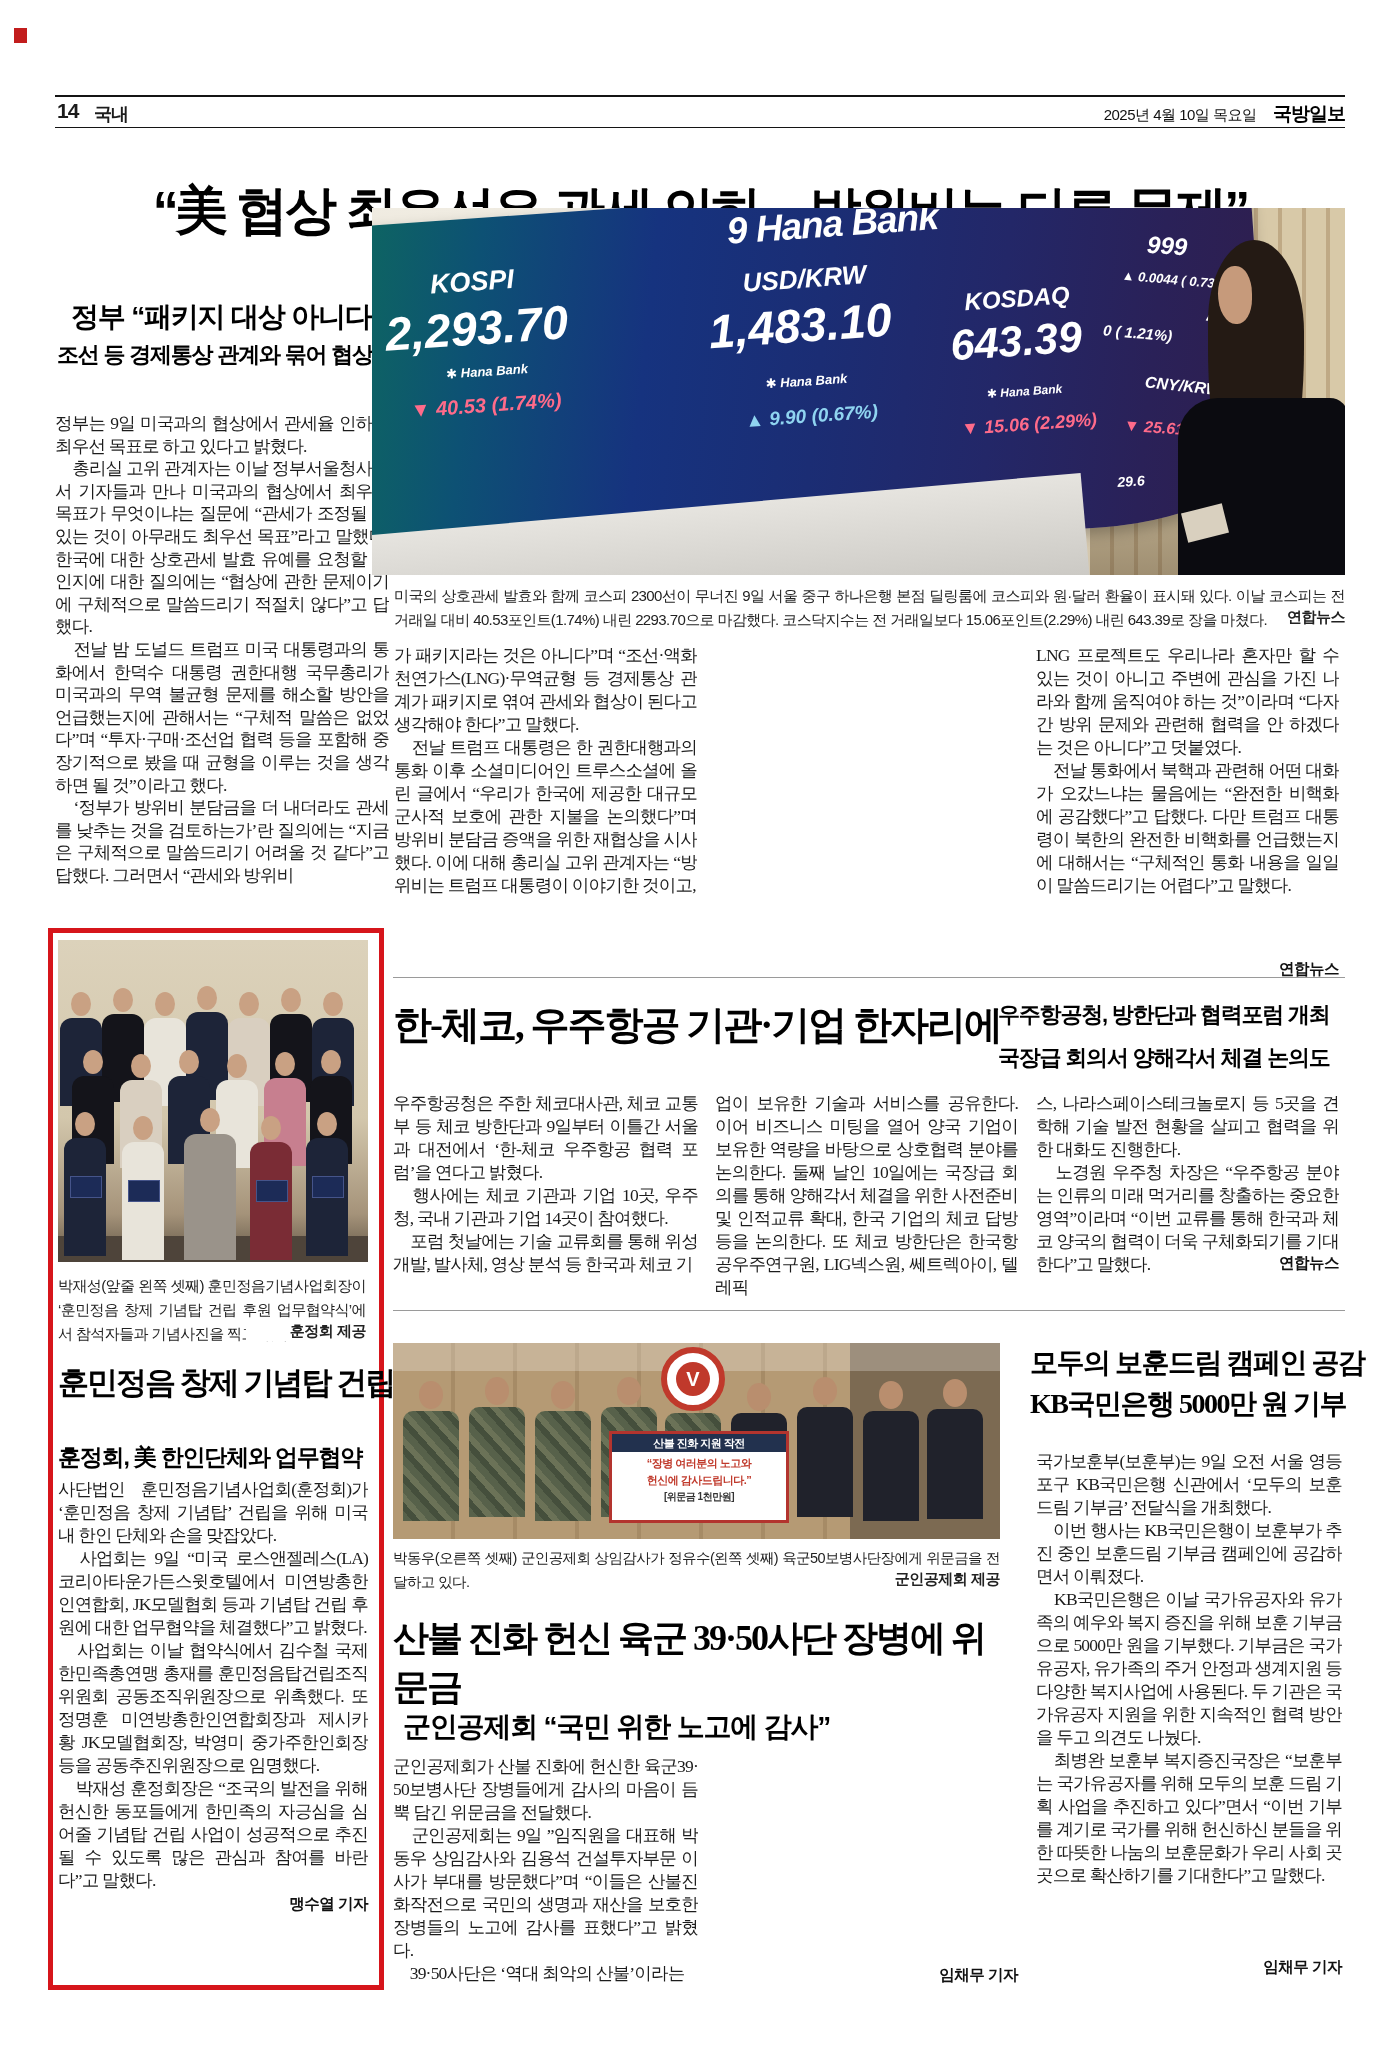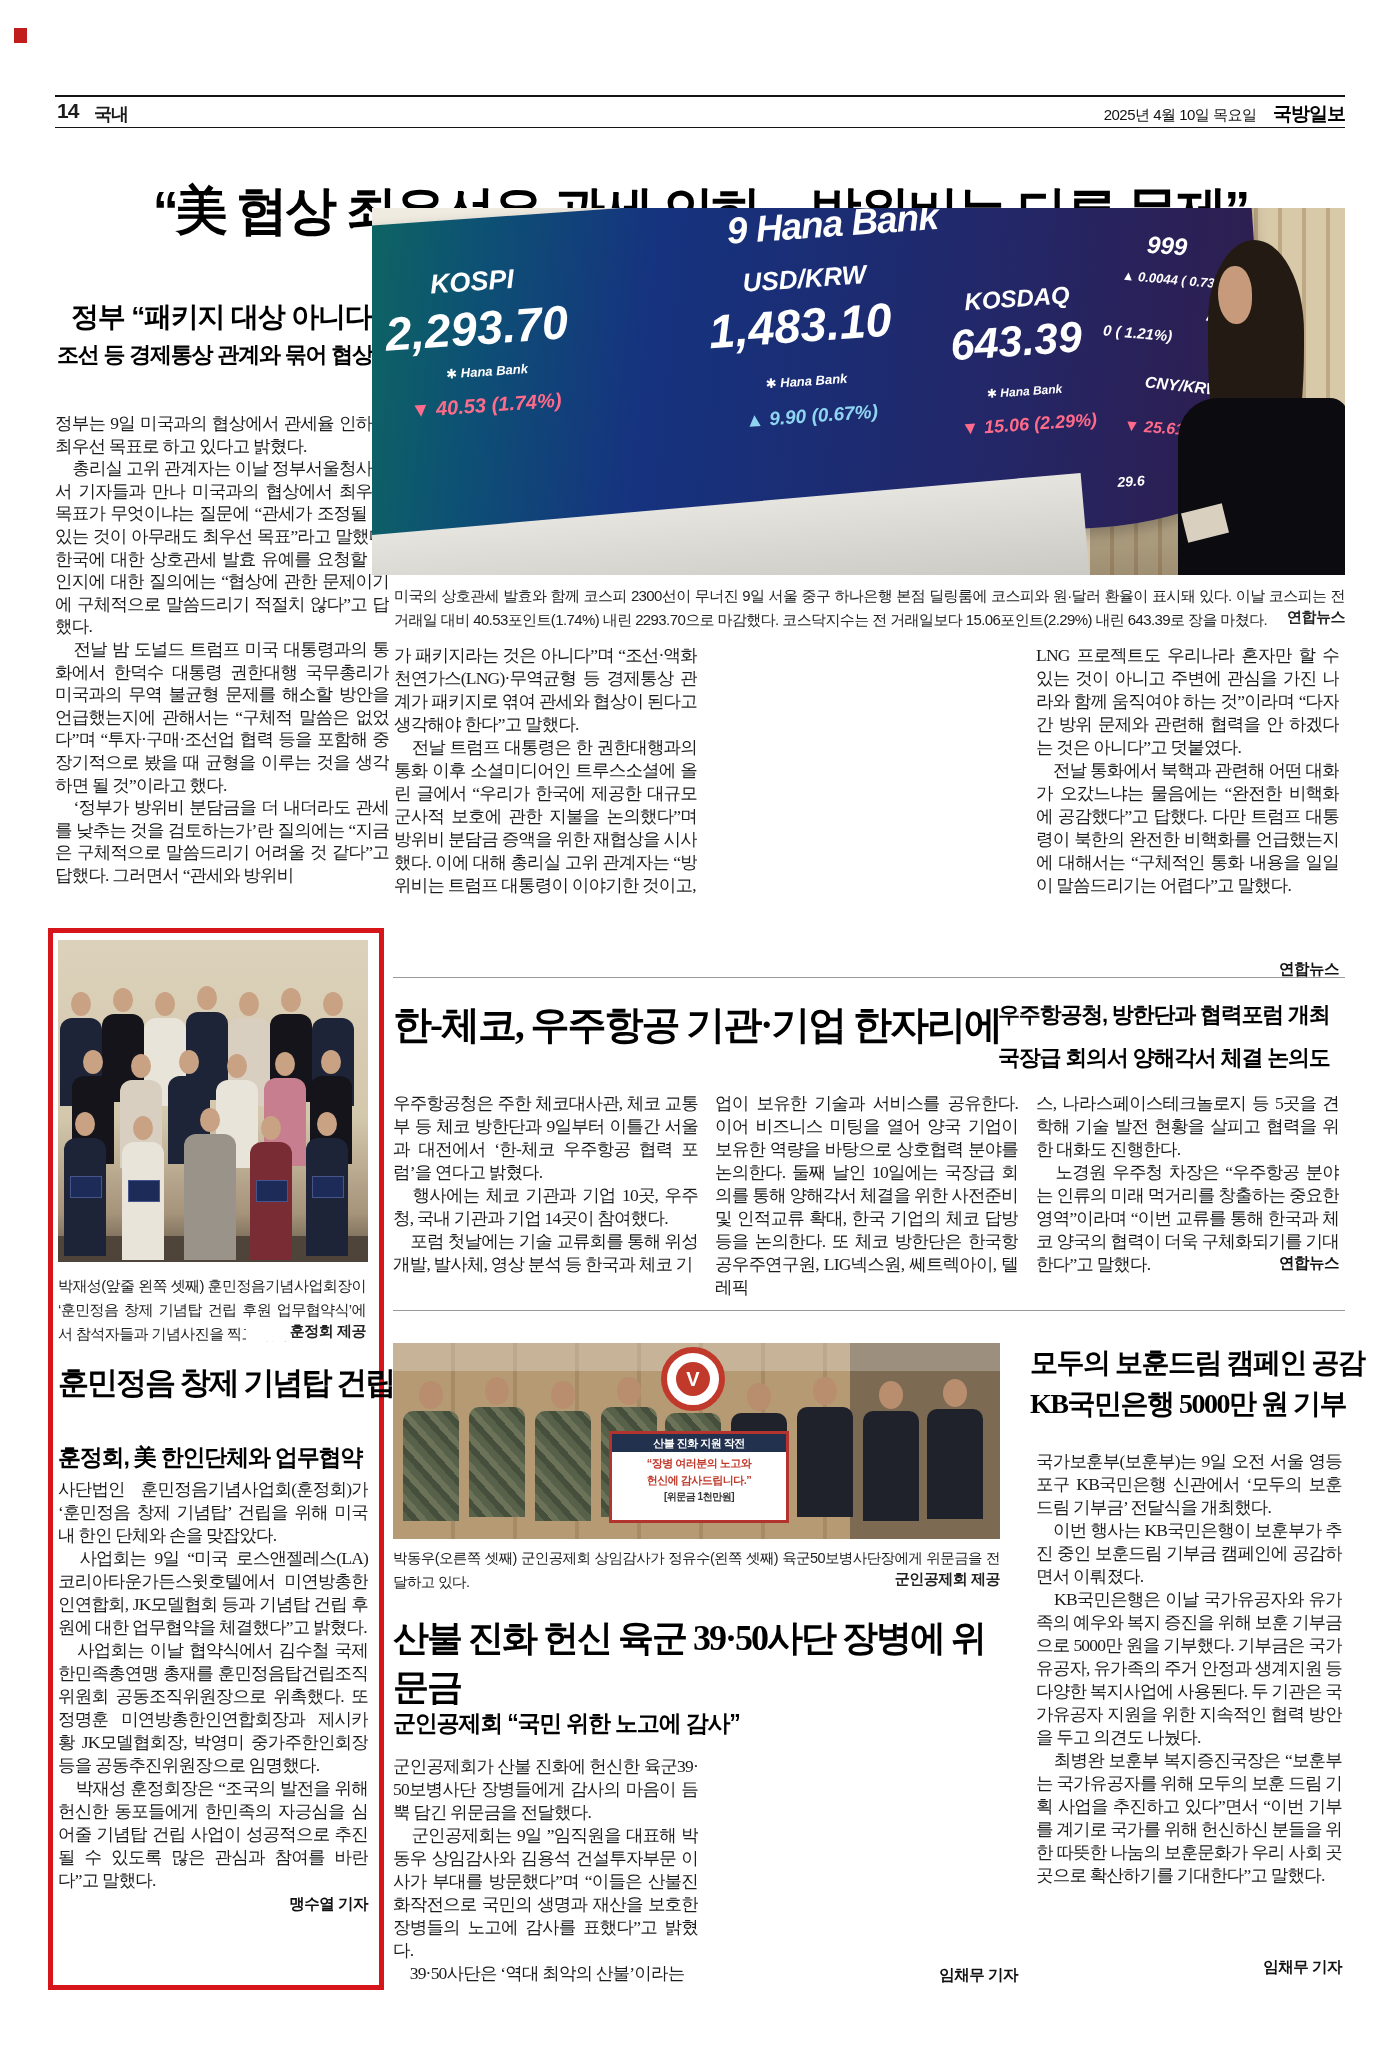--- a/index.html
+++ b/index.html
@@ -282,21 +282,21 @@
       <div style="color:#c0392b;font-size:11px;font-weight:800;line-height:17px;margin-top:3px;letter-spacing:-0.5px;">“장병 여러분의 노고와</div>
       <div style="color:#c0392b;font-size:11px;font-weight:800;line-height:17px;letter-spacing:-0.5px;">헌신에 감사드립니다.”</div>
       <div style="color:#333;font-size:10px;font-weight:700;line-height:16px;letter-spacing:-0.5px;">[위문금 1천만원]</div>
     </div>
   </div>
 
   <div class="abs caption" style="left:393px;top:1546px;width:607px;height:48px;overflow:hidden;font-size:14.5px;">박동우(오른쪽 셋째) 군인공제회 상임감사가 정유수(왼쪽 셋째) 육군50보병사단장에게 위문금을 전달하고 있다.</div>
   <div class="abs credit" style="left:856px;top:1570px;width:144px;background:#fff;">군인공제회 제공</div>
 
   <div class="abs serifhead" style="left:393px;top:1614px;width:620px;font-size:36px;">산불 진화 헌신 육군 39·50사단 장병에 위문금</div>
-  <div class="abs subhead" style="left:393px;top:1708px;font-size:23px;">군인공제회 “국민 위한 노고에 감사”</div>
+  <div class="abs subhead" style="left:403px;top:1708px;font-size:28px;">군인공제회 “국민 위한 노고에 감사”</div>
   <div class="abs body-text" style="left:393px;top:1755px;width:305px;height:255px;">군인공제회가 산불 진화에 헌신한 육군39·50보병사단 장병들에게 감사의 마음이 듬뿍 담긴 위문금을 전달했다.
 　군인공제회는 9일 ”임직원을 대표해 박동우 상임감사와 김용석 건설투자부문 이사가 부대를 방문했다”며 “이들은 산불진화작전으로 국민의 생명과 재산을 보호한 장병들의 노고에 감사를 표했다”고 밝혔다.
 　39·50사단은 ‘역대 최악의 산불’이라는</div>
   <div class="abs byline" style="left:875px;top:1965px;width:143px;background:#fff;">임채무 기자</div>
 
   <div class="abs serifhead" style="left:1030px;top:1336px;font-size:28px;letter-spacing:-1.5px;margin-top:8px;">모두의 보훈드림 캠페인 공감</div>
   <div class="abs serifhead" style="left:1030px;top:1385px;font-size:28px;letter-spacing:-1.5px;">KB국민은행 5000만 원 기부</div>
   <div class="abs body-text" style="left:1036px;top:1450px;width:306px;height:506px;">국가보훈부(보훈부)는 9일 오전 서울 영등포구 KB국민은행 신관에서 ‘모두의 보훈드림 기부금’ 전달식을 개최했다.
 　이번 행사는 KB국민은행이 보훈부가 추진 중인 보훈드림 기부금 캠페인에 공감하면서 이뤄졌다.
 　KB국민은행은 이날 국가유공자와 유가족의 예우와 복지 증진을 위해 보훈 기부금으로 5000만 원을 기부했다. 기부금은 국가유공자, 유가족의 주거 안정과 생계지원 등 다양한 복지사업에 사용된다. 두 기관은 국가유공자 지원을 위한 지속적인 협력 방안을 두고 의견도 나눴다.

